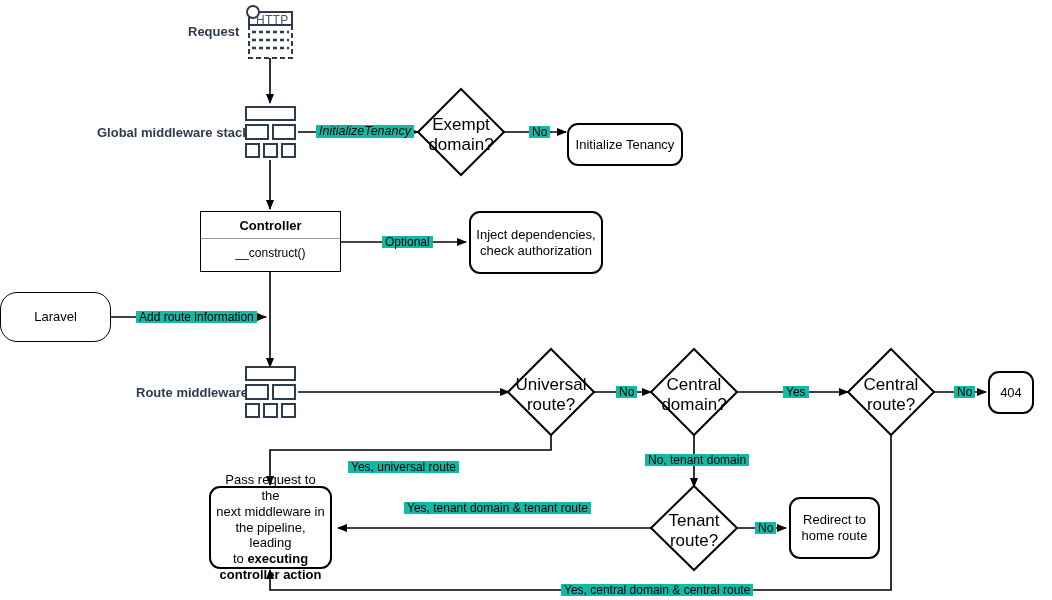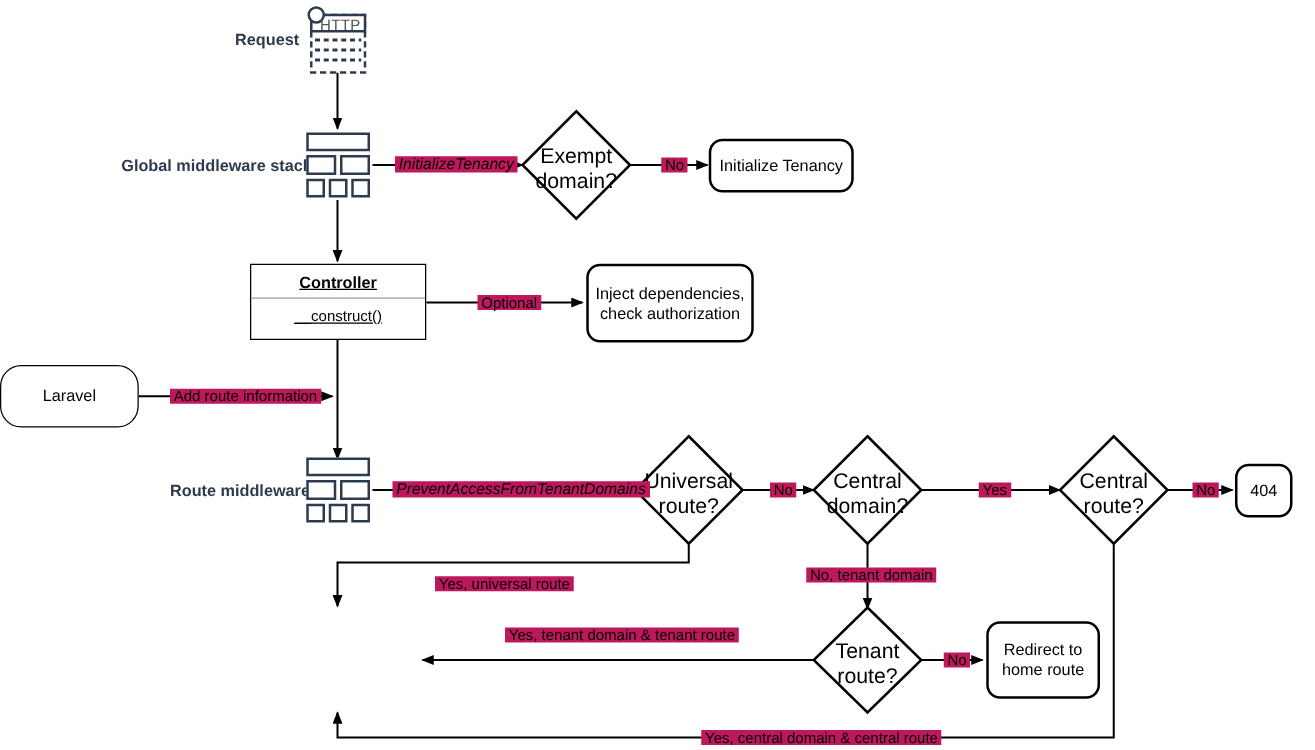--- a/index.html
+++ b/index.html
@@ -49,21 +49,21 @@
     font-weight: bold;
     font-size: 13px;
     color: #2e3b4e;
     white-space: nowrap;
     text-align: right;
   }
   .edge-label {
     position: absolute;
     font-size: 12px;
     color: #000000;
-    background: #be185d;
+    background: #14b8a6;
     padding: 0 3px;
     white-space: nowrap;
     line-height: 1;
   }
   .edge-label.ital {
     font-style: italic;
     font-size: 12.5px;
   }
   .diamond-text {
     position: absolute;
@@ -74,21 +74,20 @@
     white-space: pre-line;
   }
   
   .uml {
     position: absolute;
     box-sizing: border-box;
     border: 1.6px solid #000000;
     background: #ffffff;
     display: flex;
     flex-direction: column;
-    text-decoration: underline;
   }
   .uml-title {
     height: 26px;
     display: flex;
     align-items: center;
     justify-content: center;
     font-weight: bold;
     font-size: 13px;
     border-bottom: 1.2px solid #9a9a9a;
   }
@@ -230,21 +229,21 @@
 
   <div class="diamond-text" style="left:651px; top:375px; width:86px;">Central
 domain?</div>
 
   <div class="diamond-text" style="left:848px; top:375px; width:86px;">Central
 route?</div>
 
   <div class="diamond-text" style="left:651px; top:511px; width:86px;">Tenant
 route?</div>
 
-  <div class="node rounded" style="left:567px; top:111px; width:116px; height:43px;">
+  <div class="node rounded" style="left:567px; top:123px; width:116px; height:43px;">
     <span>Initialize Tenancy</span>
   </div>
 
   <div class="node rounded multiline" style="left:469px; top:211px; width:134px; height:63px;">
     <span class="multiline">Inject dependencies,
 check authorization</span>
   </div>
 
   <div class="node rect" style="left:0px; top:292px; width:111px; height:50px;">
     <span>Laravel</span>
@@ -252,35 +251,43 @@
 
   <div class="node rounded" style="left:988px; top:371px; width:46px; height:43px;">
     <span>404</span>
   </div>
 
   <div class="node rounded multiline" style="left:789px; top:497px; width:91px; height:62px;">
     <span class="multiline">Redirect to
 home route</span>
   </div>
 
+  <div class="node rounded" style="left:209px; top:486px; width:123px; height:83px; padding:0 4px;">
+    <div style="width:100%;">
+      <span>Pass request to the</span><br>
+      <span>next middleware in</span><br>
+      <span>the pipeline, leading</span><br>
+      <span>to </span><span class="b">executing</span><br>
+      <span class="b">controller action</span>
+    </div>
+  </div>
 
   <div class="uml" style="left:200px; top:211px; width:141px; height:61px;">
     <div class="uml-title">Controller</div>
     <div class="uml-body">__construct()</div>
   </div>
 
   <div class="edge-label ital" style="left:316px; top:125px;">InitializeTenancy</div>
 
   <div class="edge-label" style="left:529px; top:126px;">No</div>
 
   <div class="edge-label" style="left:382px; top:236px;">Optional</div>
 
   <div class="edge-label" style="left:136px; top:311px;">Add route information</div>
 
-  <div class="edge-label ital" style="left:314px; top:385px;">PreventAccessFromTenantDomains</div>
 
   <div class="edge-label" style="left:616px; top:386px;">No</div>
 
   <div class="edge-label" style="left:783px; top:386px;">Yes</div>
 
   <div class="edge-label" style="left:954px; top:386px;">No</div>
 
   <div class="edge-label" style="left:645px; top:454px;">No, tenant domain</div>
 
   <div class="edge-label" style="left:755px; top:522px;">No</div>

